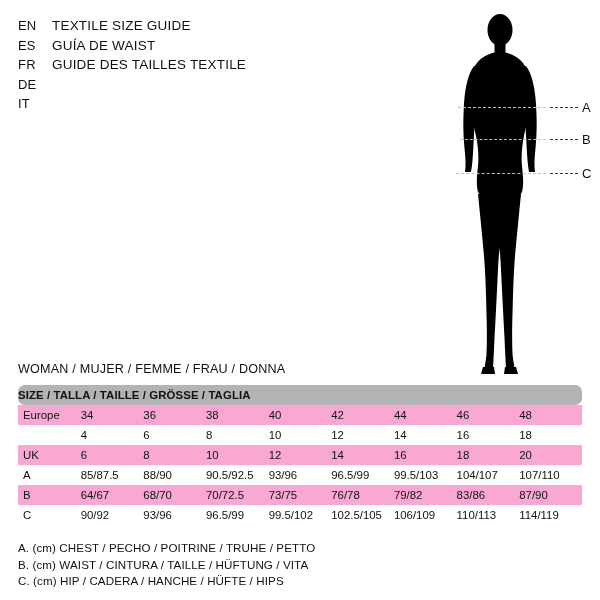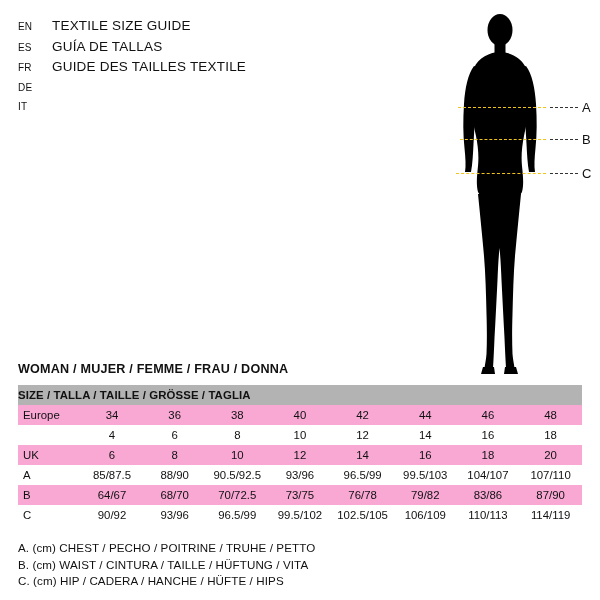--- a/index.html
+++ b/index.html
@@ -32,21 +32,21 @@
     display: flex;
     align-items: baseline;
     font-size: 13.5px;
     line-height: 19.5px;
     letter-spacing: 0.2px;
     color: #111;
   }
   .lang-code {
     width: 34px;
     flex: 0 0 34px;
-    font-size: 10px;
+    font-size: 13px;
   }
   .lang-title {
     white-space: nowrap;
   }
 
   
   .figure-wrap {
     position: absolute;
     left: 420px;
     top: 8px;
@@ -74,21 +74,21 @@
     color: #111;
     font-weight: 400;
   }
 
   
   .woman-caption {
     position: absolute;
     left: 18px;
     top: 362px;
     font-size: 12.6px;
-    font-weight: bold;
+    font-weight: normal;
     letter-spacing: 0.2px;
     color: #111;
   }
 
   
   .table-wrap {
     position: absolute;
     left: 18px;
     top: 385px;
     width: 564px;
@@ -103,30 +103,30 @@
     padding: 2px 0 2px 0;
     height: 16px;
     color: #111;
   }
   .row-head td {
     background: #b3b3b3;
     font-weight: bold;
     font-size: 11.4px;
     padding-left: 5px;
     letter-spacing: 0.1px;
+    border-radius: 7px;
   }
   .row-light td { background: #f9a8d4; }
   .row-white td { background: #ffffff; }
   .col-label {
     width: 86px;
     padding-left: 5px !important;
     text-align: left;
   }
   .cell-v {
-    text-align: center;
   }
 
   
   .notes {
     position: absolute;
     left: 18px;
     top: 540px;
     width: 560px;
   }
   .note-row {
@@ -142,21 +142,21 @@
 
 <div class="page">
 
   <div class="lang-block">
     <div class="lang-row">
       <span class="lang-code">EN</span>
       <span class="lang-title">TEXTILE SIZE GUIDE</span>
     </div>
     <div class="lang-row">
       <span class="lang-code">ES</span>
-      <span class="lang-title">GUÍA DE TALLAS</span>
+      <span class="lang-title">GUÍA DE WAIST</span>
     </div>
     <div class="lang-row">
       <span class="lang-code">FR</span>
       <span class="lang-title">GUIDE DES TAILLES TEXTILE</span>
     </div>
     <div class="lang-row">
       <span class="lang-code">DE</span>
     </div>
     <div class="lang-row">
       <span class="lang-code">IT</span>

